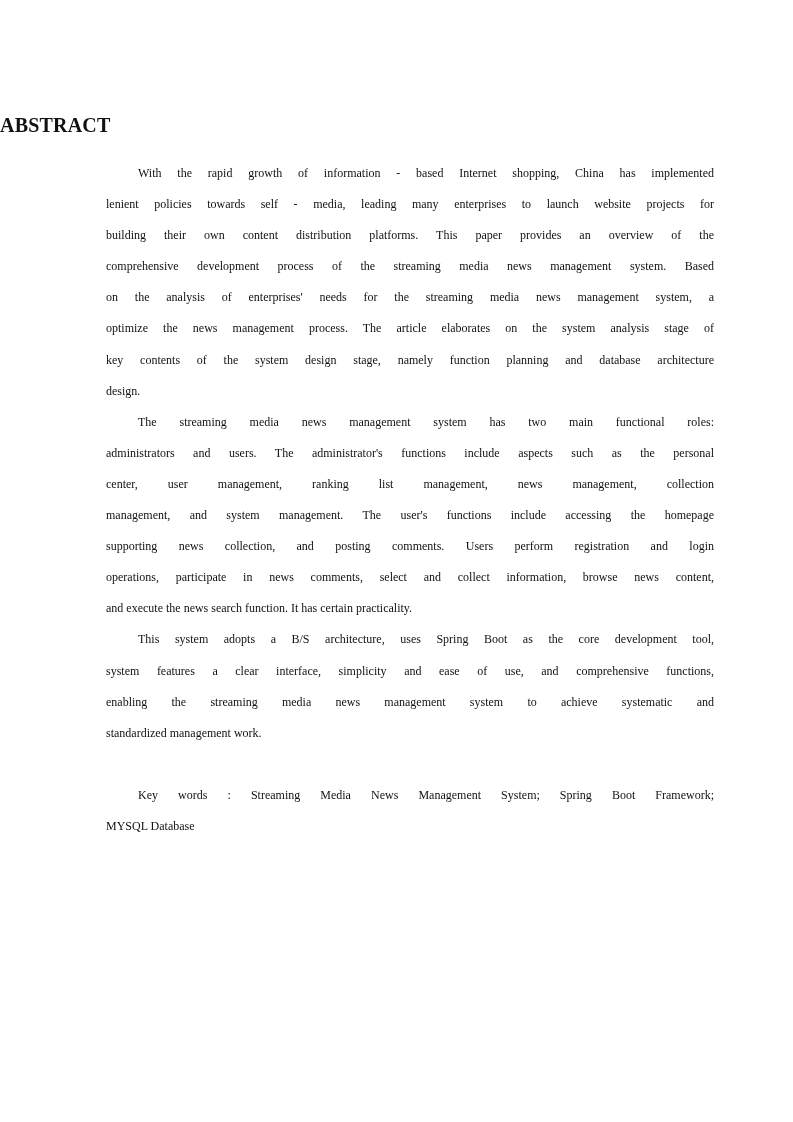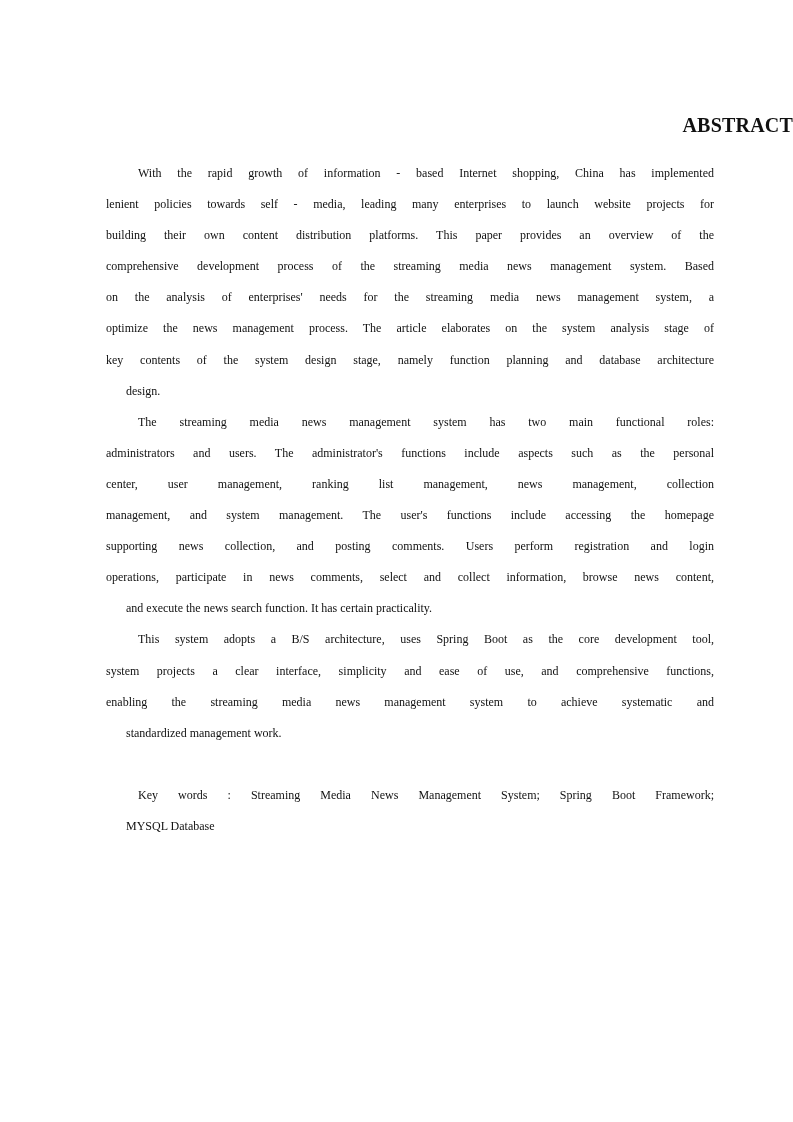--- a/index.html
+++ b/index.html
@@ -1,23 +1,23 @@
 <!DOCTYPE html>
 <html><head>
 <meta charset="utf-8">
 <style>
   html, body { margin: 0; padding: 0; background: #ffffff; }
   body { width: 793px; height: 1122px; position: relative; overflow: hidden;
          font-family: "Liberation Serif", "DejaVu Serif", serif; color: #111; }
-  .title { position: absolute; top: 114px; left: 0; width: 793px; text-align: right;
+  .title { position: absolute; top: 114px; left: 0; width: 793px; text-align: left;
            font-weight: bold; font-size: 20px; letter-spacing: 0.2px; }
   .body { position: absolute; left: 106px; width: 608px; top: 161px; }
   .line { height: 31.1px; line-height: 24px; font-size: 12px; text-align: justify;
           text-align-last: justify; white-space: nowrap; overflow: visible; }
-  .line.last { text-align-last: left; margin-left: 20px; }
+  .line.last { text-align-last: left; }
   .line.indent { text-indent: 32px; }
   .gap { height: 31px; }
   .kw-label { font-weight: normal; }
 </style>
 </head>
 <body>
 
 <div class="title">ABSTRACT</div>
 
 <div class="body">
@@ -38,21 +38,21 @@
     <div class="line">administrators and users. The administrator's functions include aspects such as the personal</div>
     <div class="line">center, user management, ranking list management, news management, collection</div>
     <div class="line">management, and system management. The user's functions include accessing the homepage</div>
     <div class="line">supporting news collection, and posting comments. Users perform registration and login</div>
     <div class="line">operations, participate in news comments, select and collect information, browse news content,</div>
     <div class="line last">and execute the news search function. It has certain practicality.</div>
   </div>
 
   <div>
     <div class="line indent">This system adopts a B/S architecture, uses Spring Boot as the core development tool,</div>
-    <div class="line">system projects a clear interface, simplicity and ease of use, and comprehensive functions,</div>
+    <div class="line">system features a clear interface, simplicity and ease of use, and comprehensive functions,</div>
     <div class="line">enabling the streaming media news management system to achieve systematic and</div>
     <div class="line last">standardized management work.</div>
   </div>
 
   <div class="gap"></div>
 
   <div>
     <div class="line indent"><span class="kw-label">Key words :</span> <span>Streaming Media News Management System; Spring Boot Framework;</span></div>
     <div class="line last">MYSQL Database</div>
   </div>

